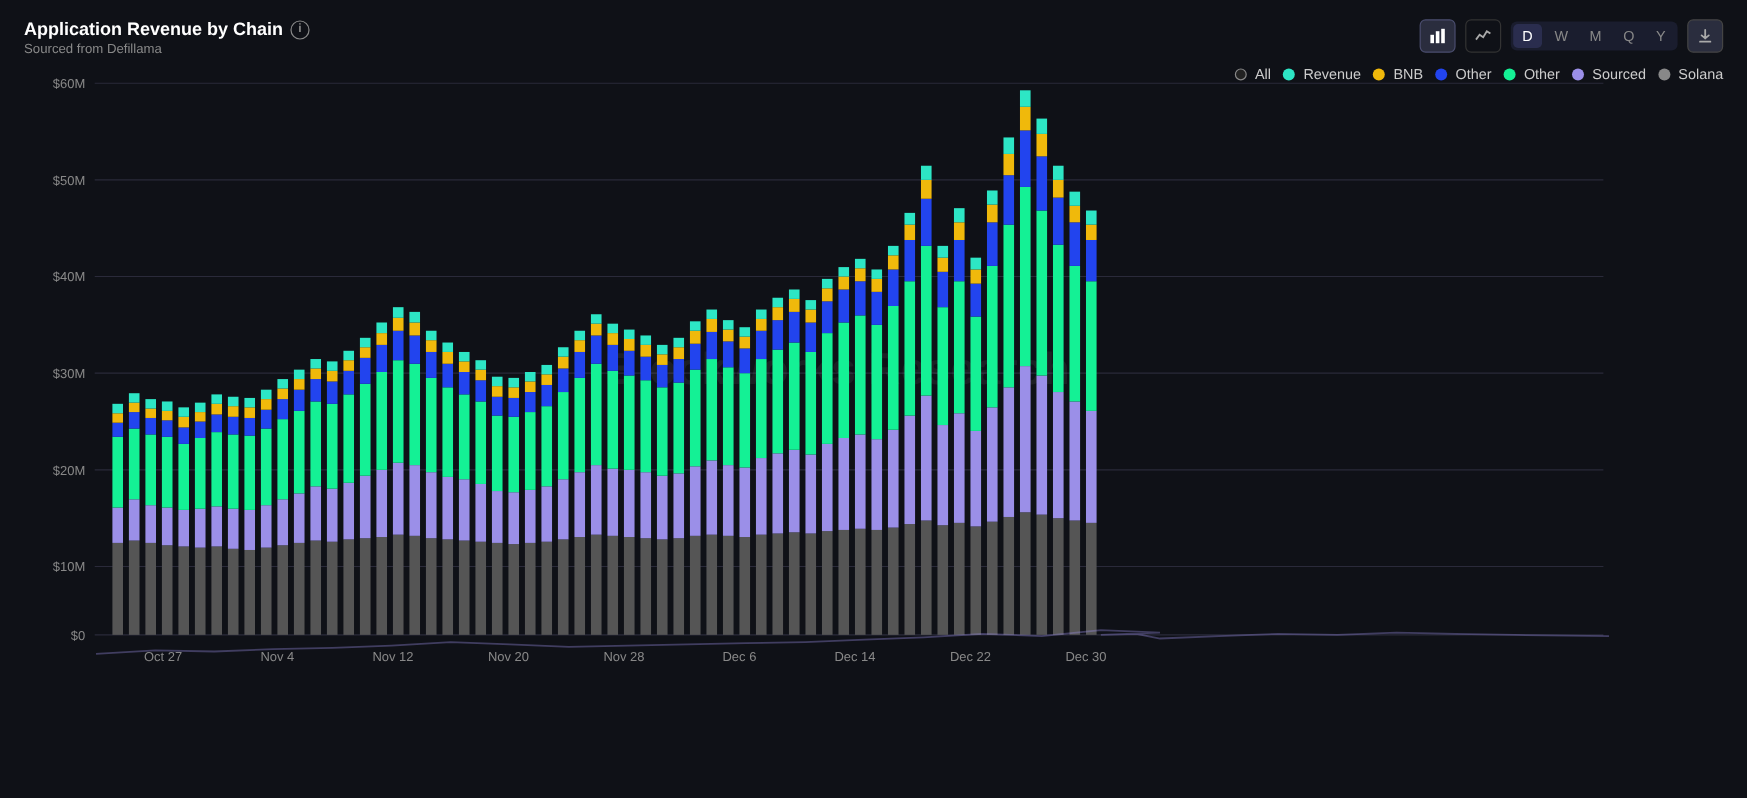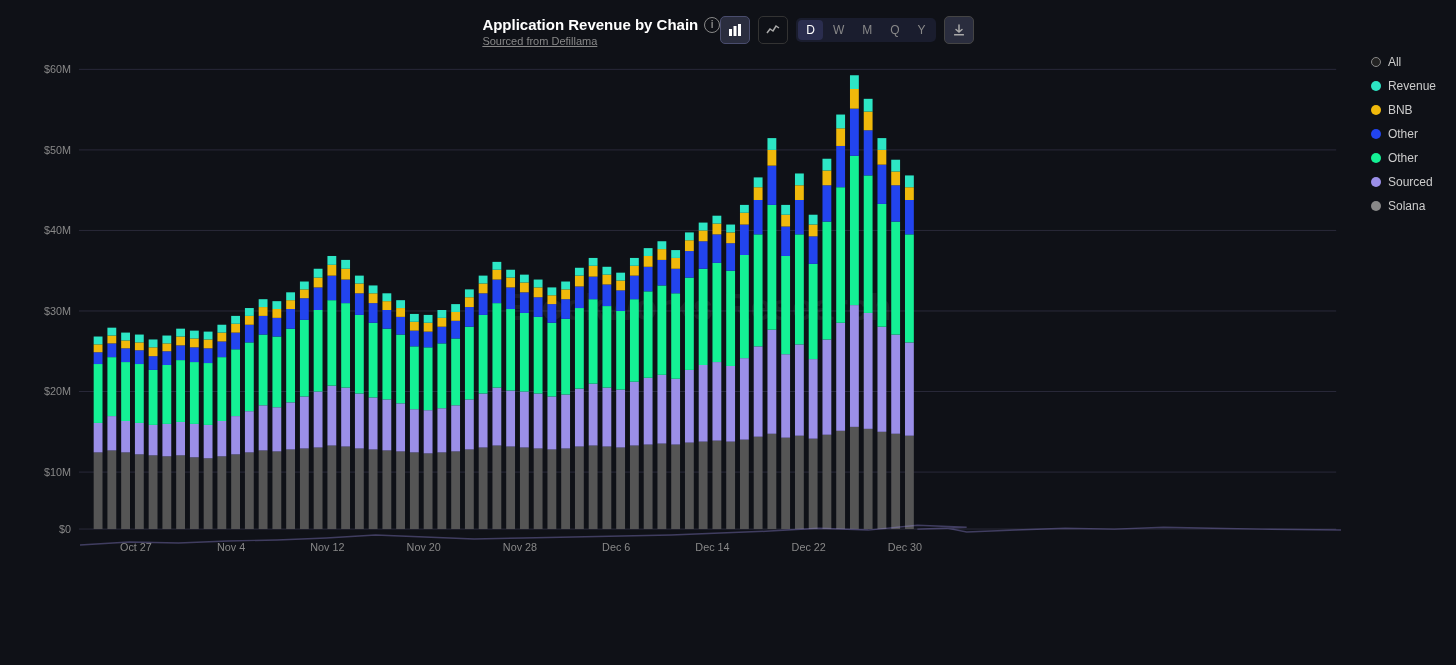--- a/index.html
+++ b/index.html
@@ -13,21 +13,21 @@
       position: relative;
     }
     .chart-container {
       position: relative;
       width: 100%;
       height: 100%;
       padding: 16px 20px 0 20px;
     }
     .header {
       display: flex;
-      justify-content: center;
+      justify-content: space-between;
       align-items: flex-start;
       margin-bottom: 4px;
     }
     .title-section {}
     .title {
       font-size: 15px;
       font-weight: 600;
       color: #ffffff;
       display: flex;
       align-items: center;
@@ -42,21 +42,20 @@
       align-items: center;
       justify-content: center;
       font-size: 10px;
       color: #888;
       cursor: pointer;
     }
     .subtitle {
       font-size: 11px;
       color: #888;
       margin-top: 2px;
-      text-decoration: underline;
     }
     .controls {
       display: flex;
       align-items: center;
       gap: 8px;
     }
     .control-btn {
       width: 30px;
       height: 28px;
       background: transparent;
@@ -110,21 +109,21 @@
       position: relative;
       width: 100%;
       height: 540px;
       margin-top: 8px;
     }
     .legend {
       position: absolute;
       right: 0;
       top: 0;
       display: flex;
-      flex-direction: column;
+      flex-direction: row;
       gap: 10px;
       z-index: 10;
     }
     .legend-item {
       display: flex;
       align-items: center;
       gap: 7px;
       font-size: 12px;
       color: #ccc;
       cursor: pointer;

